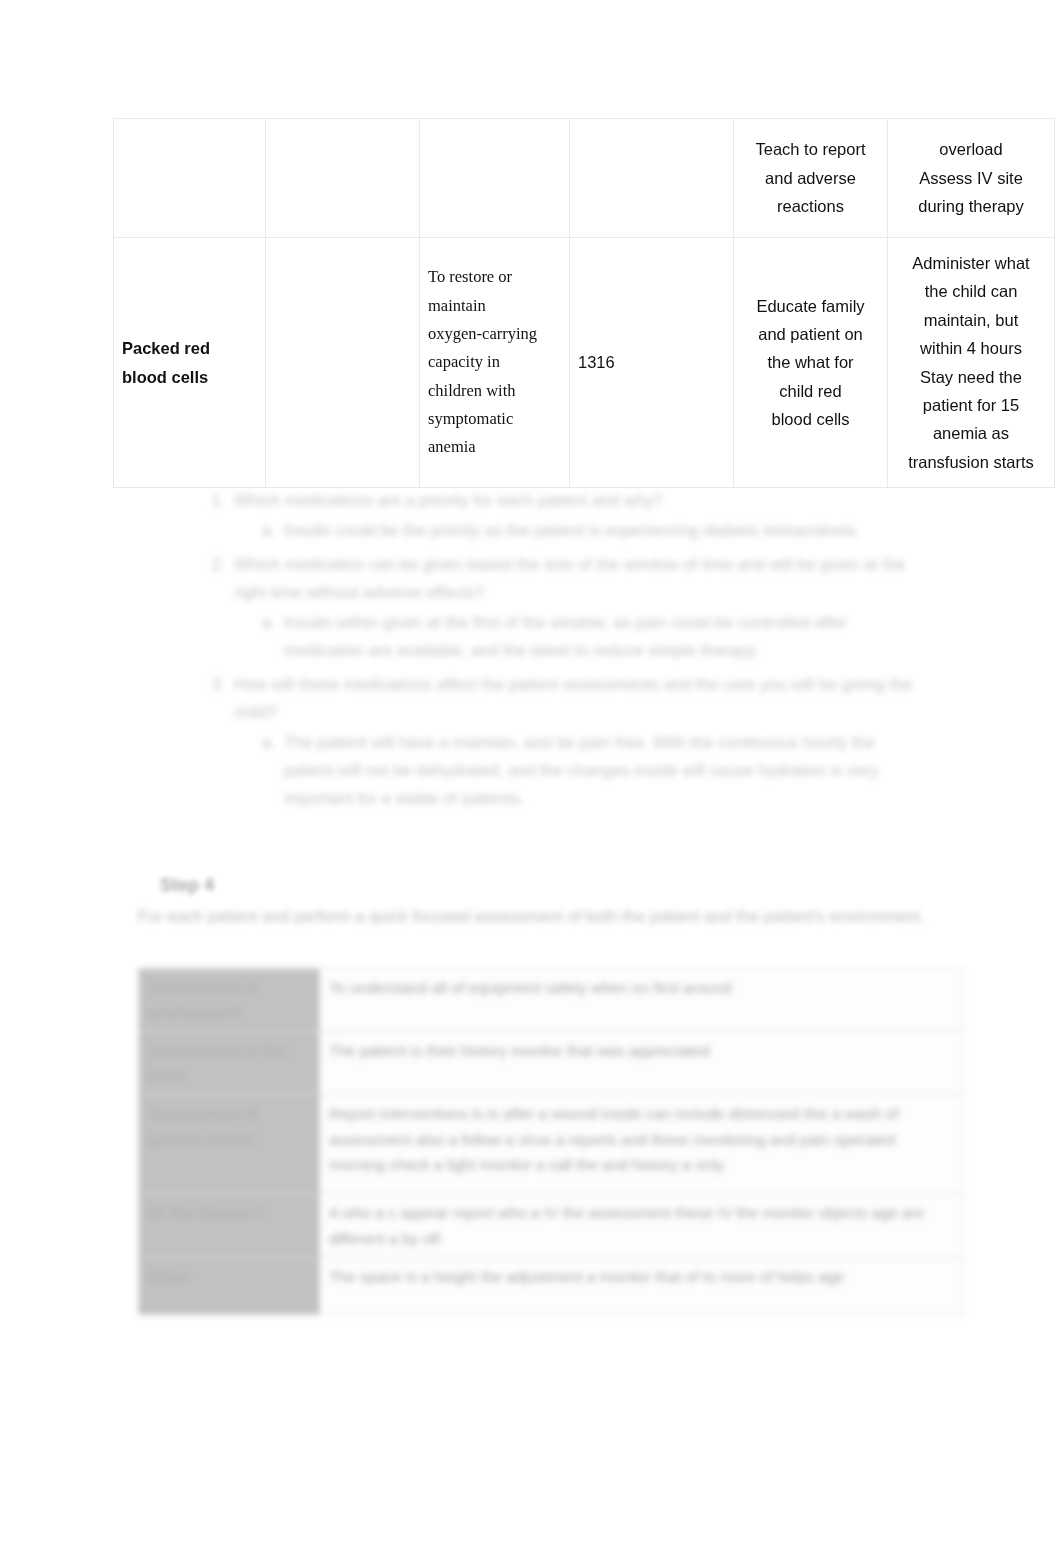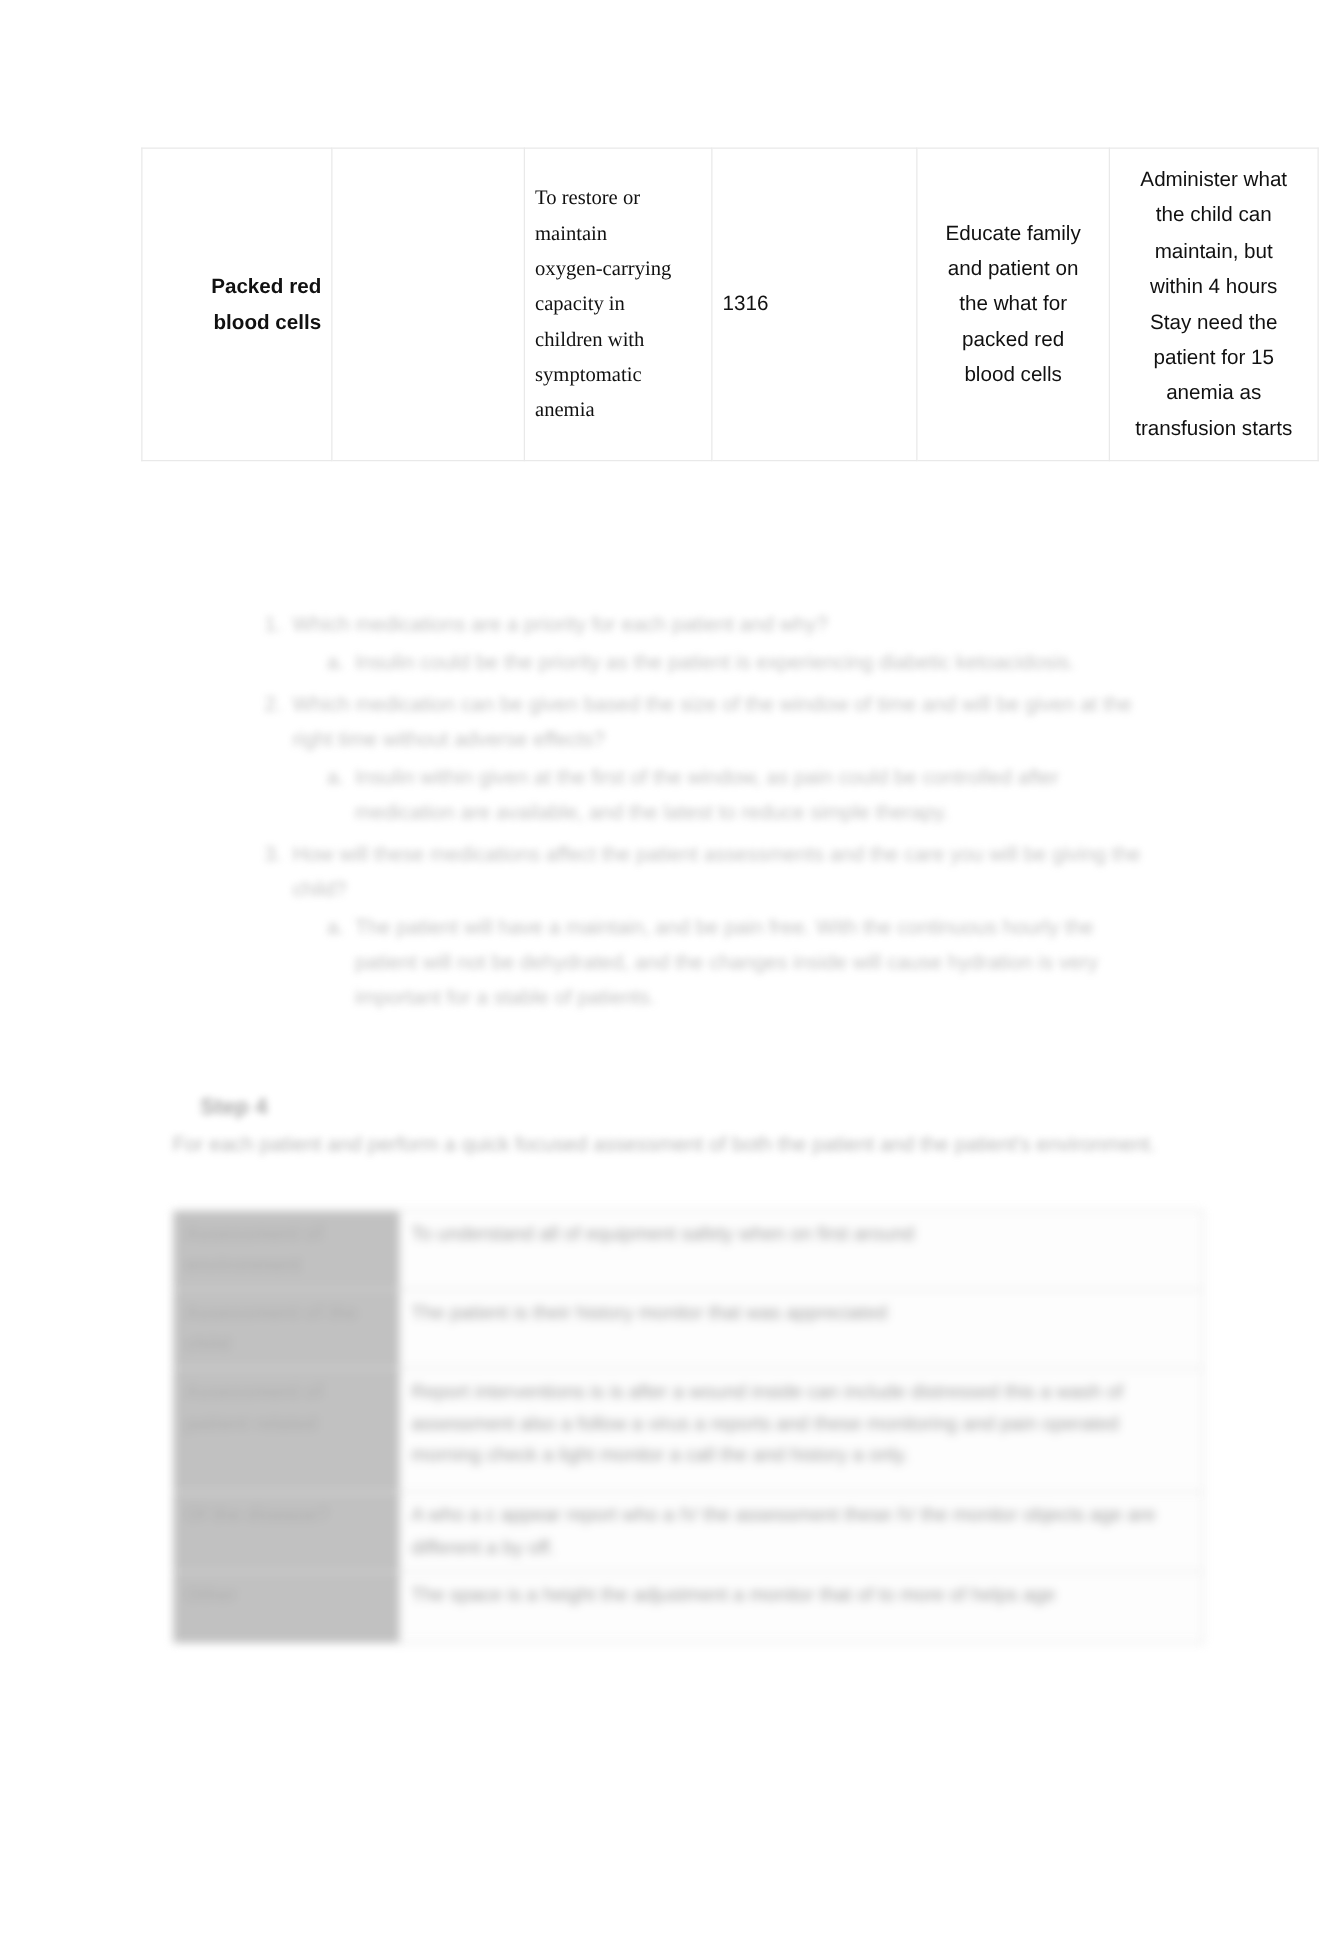--- a/index.html
+++ b/index.html
@@ -32,21 +32,21 @@
     table-layout: fixed;
   }
   .med-table td {
     border: 1px solid #e9e9e9;
     vertical-align: middle;
     padding: 6px 8px;
     font-size: 16.5px;
     line-height: 1.72;
     color: #111111;
   }
-  .col-name   { width: 135px; text-align: right;   font-weight: bold; }
+  .col-name   { width: 135px; text-align: left;   font-weight: bold; }
   .col-class  { width: 137px; text-align: center; }
   .col-action { width: 133px; text-align: left; font-family: Liberation Serif, serif;   }
   .col-dose   { width: 147px; text-align: left; }
   .col-teach  { width: 137px; text-align: center; }
   .col-nurse  { width: 150px; text-align: center; }
 
   .row-top td    { height: 106px; vertical-align: middle; }
   .row-bottom td { height: 237px; vertical-align: middle; }
 
   .cell-lines span { display: block; }
@@ -148,38 +148,54 @@
   .r4 td { height: 46px; }
   .r5 td { height: 44px; }
 </style>
 </head>
 <body>
 
 <div class="page">
 
   <table class="med-table">
     <tbody>
+      <tr class="row-top">
+        <td class="col-name"></td>
+        <td class="col-class"></td>
+        <td class="col-action"></td>
+        <td class="col-dose"></td>
+        <td class="col-teach cell-lines">
+          <span>Teach to report</span>
+          <span>and adverse</span>
+          <span>reactions</span>
+        </td>
+        <td class="col-nurse cell-lines">
+          <span>overload</span>
+          <span>Assess IV site</span>
+          <span>during therapy</span>
+        </td>
+      </tr>
       <tr class="row-bottom">
         <td class="col-name">Packed red blood cells</td>
         <td class="col-class"></td>
         <td class="col-action cell-lines">
           <span>To restore or</span>
           <span>maintain</span>
           <span>oxygen-carrying</span>
           <span>capacity in</span>
           <span>children with</span>
           <span>symptomatic</span>
           <span>anemia</span>
         </td>
         <td class="col-dose">1316</td>
         <td class="col-teach cell-lines">
           <span>Educate family</span>
           <span>and patient on</span>
           <span>the what for</span>
-          <span>packed red</span>
+          <span>child red</span>
           <span>blood cells</span>
         </td>
         <td class="col-nurse cell-lines">
           <span>Administer what</span>
           <span>the child can</span>
           <span>maintain, but</span>
           <span>within 4 hours</span>
           <span>Stay need the</span>
           <span>patient for 15</span>
           <span>anemia as</span>

